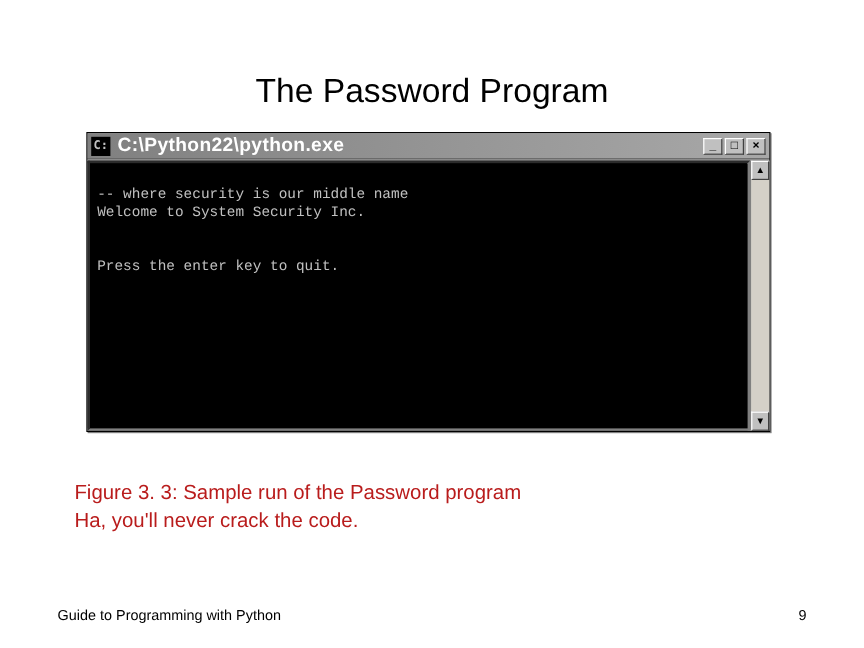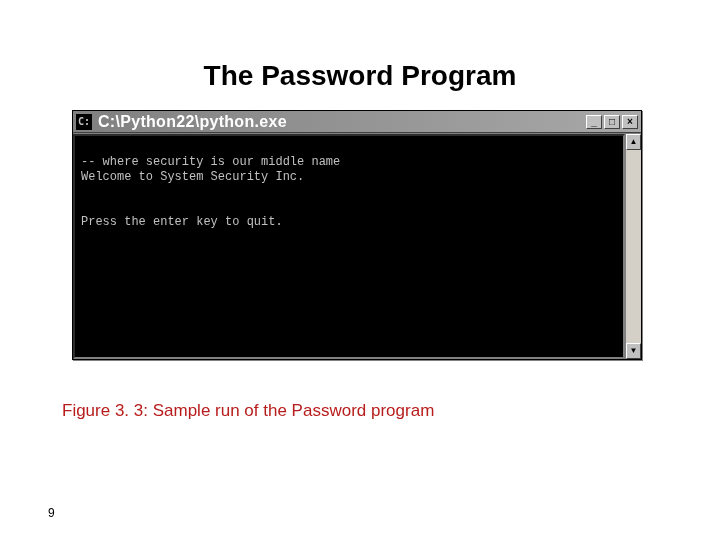--- a/index.html
+++ b/index.html
@@ -7,21 +7,21 @@
     width: 720px;
     height: 540px;
     background: #ffffff;
     font-family: Arial, Helvetica, sans-serif;
     position: relative;
     overflow: hidden;
   }
   .slide-title {
     text-align: center;
     font-size: 28px;
-    font-weight: bold;
+    font-weight: normal;
     color: #000;
     padding-top: 60px;
     padding-bottom: 18px;
   }
   .window {
     width: 570px;
     margin-left: 72px;
     border: 1px solid #000;
     background: #c0c0c0;
     box-shadow: 1px 1px 0 #808080;
@@ -156,17 +156,19 @@
     <div class="vscroll">
       <div class="scroll-btn">▲</div>
       <div class="scroll-track"></div>
       <div class="scroll-btn">▼</div>
     </div>
   </div>
 </div>
 
 <div class="caption">
   <div>Figure 3. 3: Sample run of the Password program</div>
+  <div>Ha, you'll never crack the code.</div>
 </div>
 
 <div class="footer">
+  <span>Guide to Programming with Python</span>
   <span>9</span>
 </div>
 
 </body></html>

